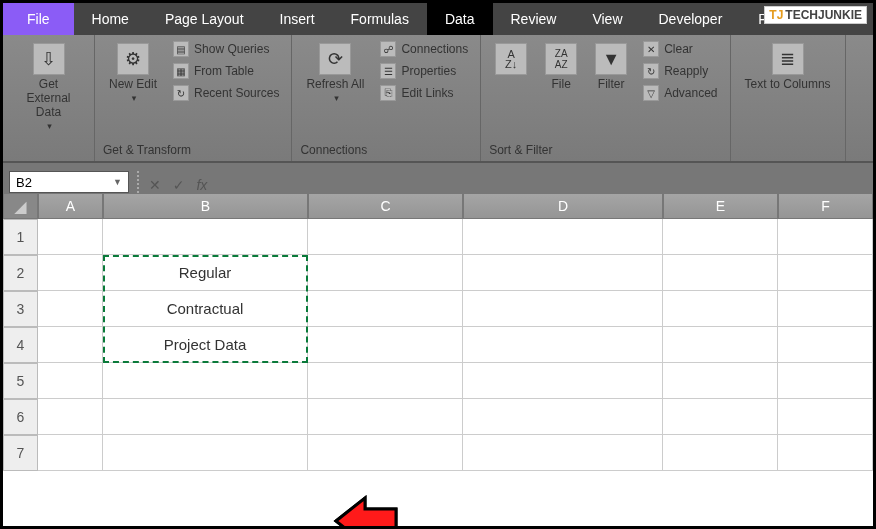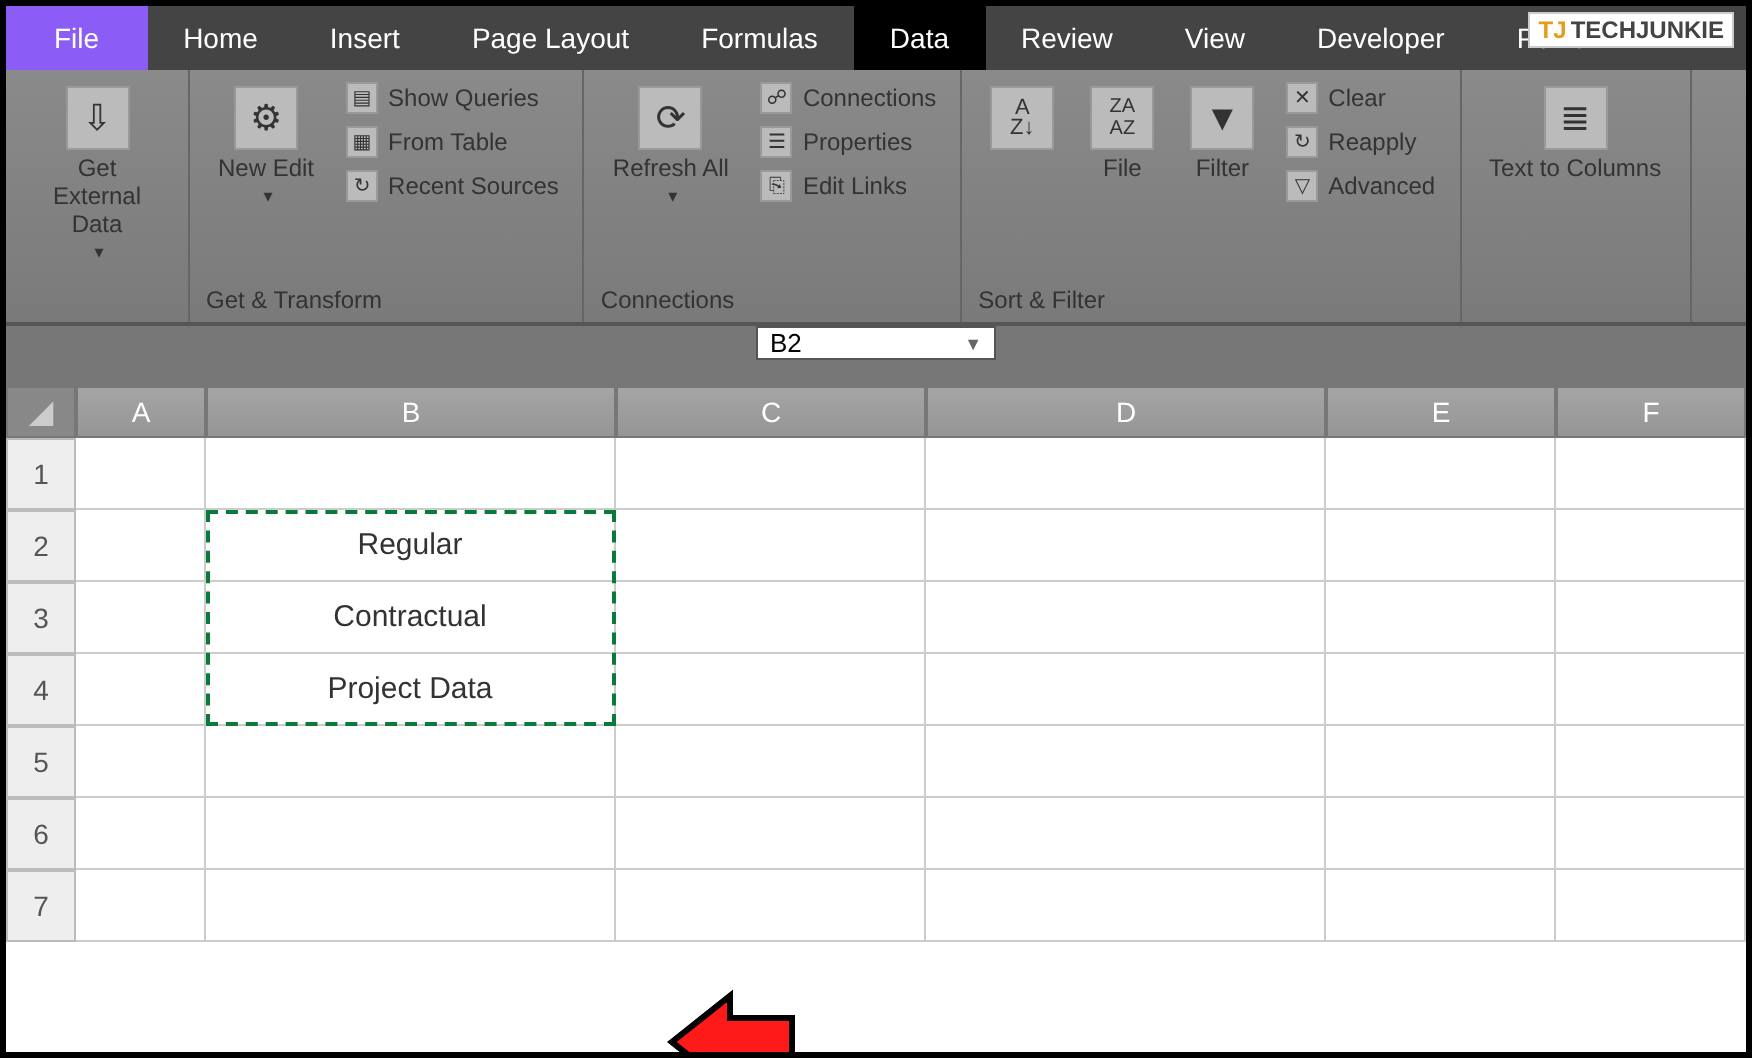--- a/index.html
+++ b/index.html
@@ -14,21 +14,21 @@
 .rgroup { border-right: 1px solid #666; display: flex; flex-direction: column; padding: 4px 8px 2px 8px; }
 .rgroup-body { flex: 1; display: flex; align-items: flex-start; gap: 6px; }
 .rgroup-label { text-align: left; font-size: 12px; color: #333; padding: 2px 0; }
 .bigbtn { display: flex; flex-direction: column; align-items: center; gap: 2px; padding: 4px 6px; font-size: 12px; color: #333; text-align: center; cursor: pointer; }
 .bigbtn .ico { width: 32px; height: 32px; background: #bbb; border: 1px solid #999; display:flex;align-items:center;justify-content:center;font-size:18px;}
 .smallbtns { display: flex; flex-direction: column; gap: 2px; }
 .smallbtn { display: flex; align-items: center; gap: 5px; font-size: 12px; color: #333; padding: 2px 4px; cursor: pointer; white-space: nowrap; }
 .smallbtn .ico { width: 16px; height: 16px; background: #bbb; border: 1px solid #999; display:inline-flex;align-items:center;justify-content:center;font-size:10px;}
 .dd::after{content:"▾"; font-size:9px; margin-left:2px; color:#333;}
 
-.namebar { background: #777; height: 30px; display: flex; align-items: center; padding: 0 6px; gap: 8px; flex-direction: column; }
+.namebar { background: #777; height: 30px; display: flex; align-items: flex-end; padding: 0 6px; gap: 8px; }
 .namebox { background: #fff; border: 1px solid #555; width: 120px; height: 22px; display: flex; align-items: center; padding: 0 6px; font-size: 13px; justify-content: space-between; }
 .namebox .arrow{font-size:9px;color:#666;}
 .fxsep{width:4px;height:22px;border-left:2px dotted #aaa;}
 .fxbtns{display:flex;gap:12px;color:#555;font-size:14px;}
 .fxlabel{font-style:italic;color:#555;font-size:14px;}
 
 .sheet { position: relative; background: #fff; }
 .hdr-row { display:flex; background:#999; }
 .corner{width:35px;height:26px;background:#888;border:1px solid #777;display:flex;align-items:center;justify-content:center;color:#ccc;}
 .colh{height:26px;border:1px solid #777;background:linear-gradient(#a5a5a5,#959595);color:#fff;display:flex;align-items:center;justify-content:center;font-size:14px;}
@@ -49,22 +49,22 @@
 
 <div class="watermark">
     <span class="t">TJ</span>
     <span>TECHJUNKIE</span>
   </div>
 
 <div class="tabs">
   <div class="tab file">File</div>
   <div id="tabs-holder" style="display:flex;">
       <div class="tab">Home</div>
+      <div class="tab">Page Layout</div>
       <div class="tab">Insert</div>
-      <div class="tab">Page Layout</div>
       <div class="tab">Formulas</div>
       <div class="tab active">Data</div>
       <div class="tab">Review</div>
       <div class="tab">View</div>
       <div class="tab">Developer</div>
       <div class="tab">Power Piv</div>
     </div>
 </div>
 
 <div class="ribbon">

